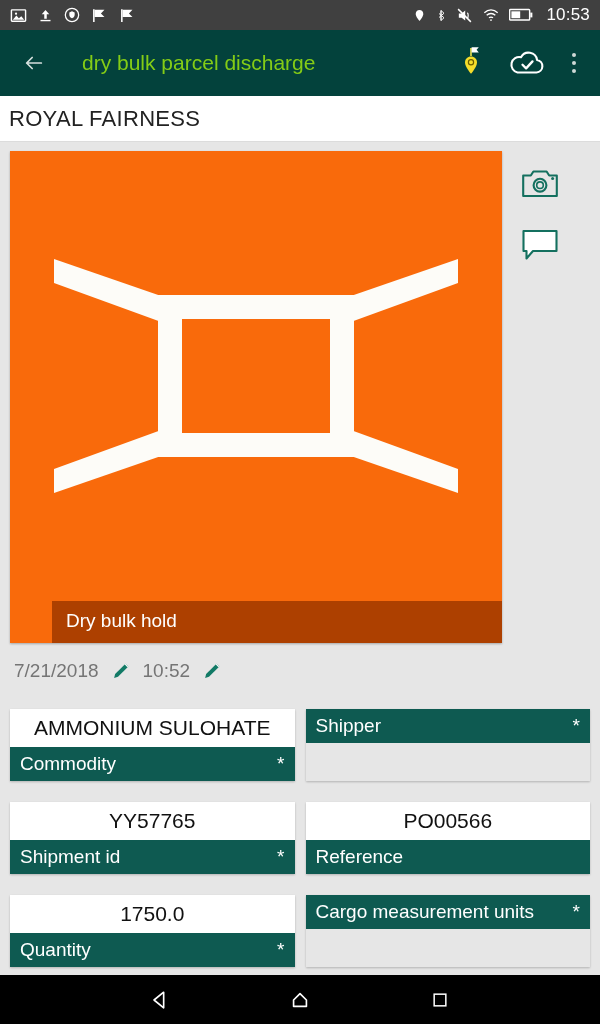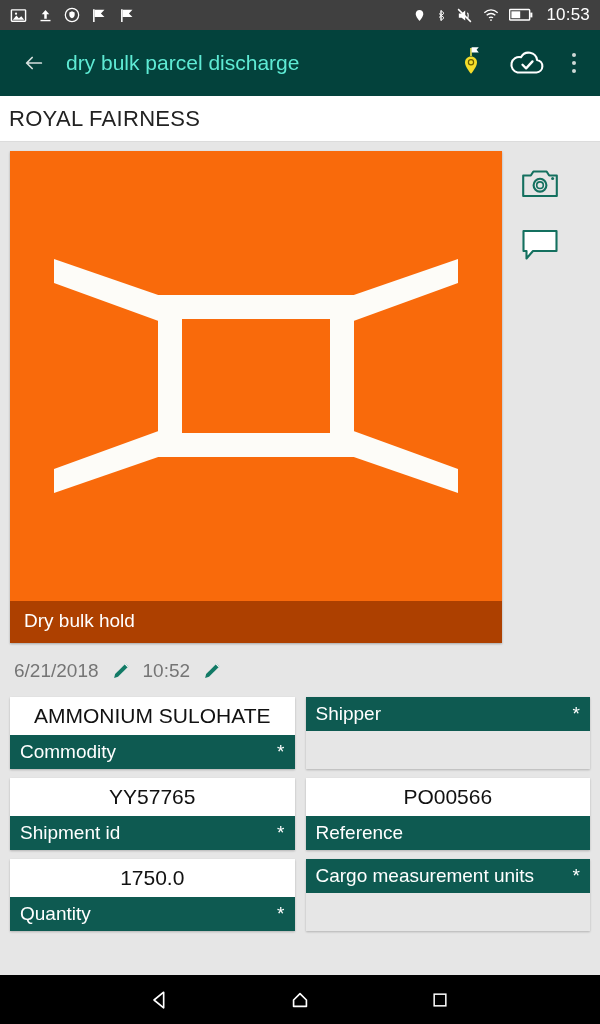--- a/index.html
+++ b/index.html
@@ -21,21 +21,21 @@
   .sb-ico { display:inline-flex; align-items:center; justify-content:center; }
   .sb-time { font-size:17px; letter-spacing:.2px; margin-left:4px; }
 
   
   .appbar {
     height:66px; background:#03423c; flex:0 0 66px;
     display:flex; align-items:center; padding:0 14px; gap:0;
   }
   .back-btn { width:40px; height:40px; display:flex; align-items:center; justify-content:center; }
   .appbar-title {
-    color:#5eead4; font-size:21px; margin-left:12px; white-space:nowrap;
+    color:#84cc16; font-size:21px; margin-left:28px; white-space:nowrap;
     overflow:hidden; text-overflow:ellipsis; flex:1;
   }
   .appbar-actions { display:flex; align-items:center; gap:14px; }
   .ab-act { width:42px; height:42px; display:flex; align-items:center; justify-content:center; }
   .ab-dots { width:24px; height:42px; display:flex; flex-direction:column;
              align-items:center; justify-content:center; gap:4px; }
   .ab-dots i { width:4px; height:4px; border-radius:50%; background:#cfd8d6; display:block; }
 
   
   .vessel-header {
@@ -49,33 +49,34 @@
 
   .photo-row { display:flex; align-items:flex-start; }
   .photo-card {
     width:492px; background:#f96a0b; position:relative;
     box-shadow:0 1px 2px rgba(0,0,0,.28); overflow:hidden;
   }
   .photo-art { height:450px; display:flex; align-items:center; justify-content:center; }
   .photo-caption {
     background:#ad4000; color:#fff; font-size:19px;
     padding:9px 14px 11px 14px;
+    margin-left:42px;
   }
   .photo-side { display:flex; flex-direction:column; align-items:center;
                 gap:22px; padding-left:16px; padding-top:12px; }
   .side-btn { width:44px; height:40px; display:flex; align-items:center; justify-content:center; }
 
   
   .datetime-row { display:flex; align-items:center; gap:9px; padding:15px 4px 13px 4px; }
   .dt-text { font-size:19px; color:#757575; }
   .pencil-btn { width:26px; height:26px; display:flex; align-items:center; justify-content:center; }
 
   
   .form-grid { display:grid; grid-template-columns:1fr 1fr; gap:9px 11px; }
-  .field { box-shadow:0 1px 2px rgba(0,0,0,.22); }
+  .field { box-shadow:0 1px 2px rgba(0,0,0,.22);margin-top:12px; }
   .field-value {
     background:#fff; height:38px; display:flex; align-items:center;
     justify-content:center; font-size:21px; color:#111;
     padding:0 8px; white-space:nowrap; overflow:hidden;
   }
   .field-label {
     background:#0e5a51; height:34px; display:flex; align-items:center;
     padding:8px 10px; color:#fff; font-size:19px;
   }
   .field-label .req { margin-left:auto; font-size:19px; line-height:1; padding-bottom:2px; }
@@ -241,21 +242,21 @@
         </div>
         <div class="side-btn">
           <svg width="38" height="34" viewBox="0 0 38 34">
             <path d="M2.5 3h33v20H12l-6.5 7.5V23H2.5z" fill="#fff" stroke="#14705f" stroke-width="2.1" stroke-linejoin="round"></path>
           </svg>
         </div>
       </div>
     </div>
 
     <div class="datetime-row">
-      <span class="dt-text">6/21/2018</span>
+      <span class="dt-text">7/21/2018</span>
       <span class="pencil-btn">
         <svg width="22" height="22" viewBox="0 0 24 24">
             <path d="M4.5 19.5l4.2-1.1L20 7.1l-3.1-3.1L5.6 15.3z" fill="#127a66"></path>
             <path d="M16.5 4.6l2.9 2.9" stroke="#fff" stroke-width="1.1"></path>
           </svg>
       </span>
       <span class="dt-text">10:52</span>
       <span class="pencil-btn">
         <svg width="22" height="22" viewBox="0 0 24 24">
             <path d="M4.5 19.5l4.2-1.1L20 7.1l-3.1-3.1L5.6 15.3z" fill="#127a66"></path>

